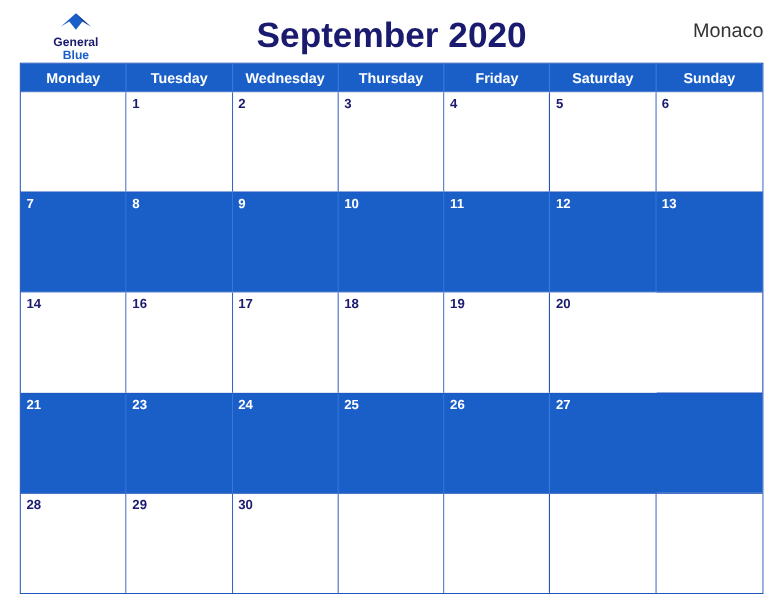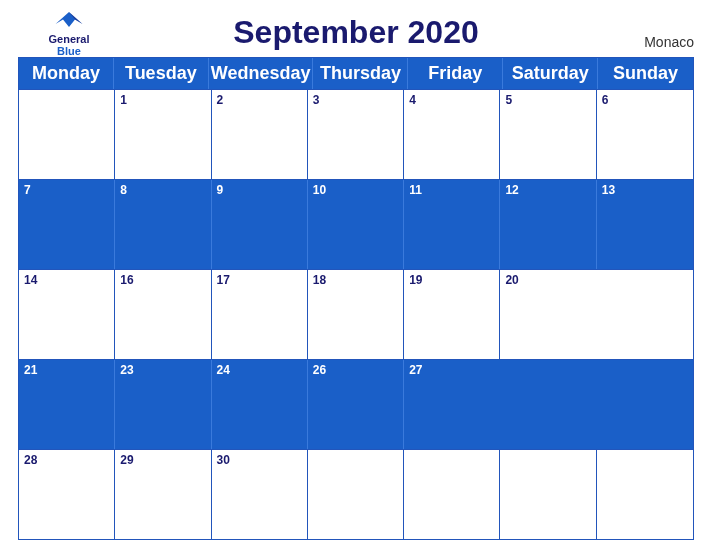--- a/index.html
+++ b/index.html
@@ -57,39 +57,39 @@
     .cal-title {
       font-size: 32px;
       font-weight: bold;
       color: #1a1a6e;
       text-align: center;
       flex: 1;
     }
     .country-label {
       position: absolute;
       right: 0;
-      top: 24px;
-      font-size: 14px;
+      top: 8px;
+      font-size: 18px;
       color: #333;
     }
     .cal-grid {
       flex: 1;
       display: flex;
       flex-direction: column;
       border: 1.5px solid #2255bb;
       border-bottom: 1.5px solid #2255bb;
     }
     .cal-days-header {
       display: grid;
       grid-template-columns: repeat(7, 1fr);
       background: #1a5fc8;
     }
     .cal-day-name {
       color: #fff;
-      font-size: 18px;
+      font-size: 13px;
       font-weight: bold;
       text-align: center;
       padding: 5px 2px;
       border-right: 1px solid #3a7adc;
     }
     .cal-day-name:last-child { border-right: none; }
     .cal-weeks {
       flex: 1;
       display: flex;
       flex-direction: column;
@@ -224,20 +224,23 @@
           <div class="cal-cell week-cell-header has-date">
             <span class="date-num">21</span>
           </div>
           <div class="cal-cell week-cell-header has-date">
             <span class="date-num">23</span>
           </div>
           <div class="cal-cell week-cell-header has-date">
             <span class="date-num">24</span>
           </div>
           <div class="cal-cell week-cell-header has-date">
+            <span class="date-num">25</span>
+          </div>
+          <div class="cal-cell week-cell-header has-date">
             <span class="date-num">26</span>
           </div>
           <div class="cal-cell week-cell-header has-date">
             <span class="date-num">27</span>
           </div>
         </div>
         <div class="cal-week">
           <div class="cal-cell has-date">
             <span class="date-num">28</span>
           </div>

